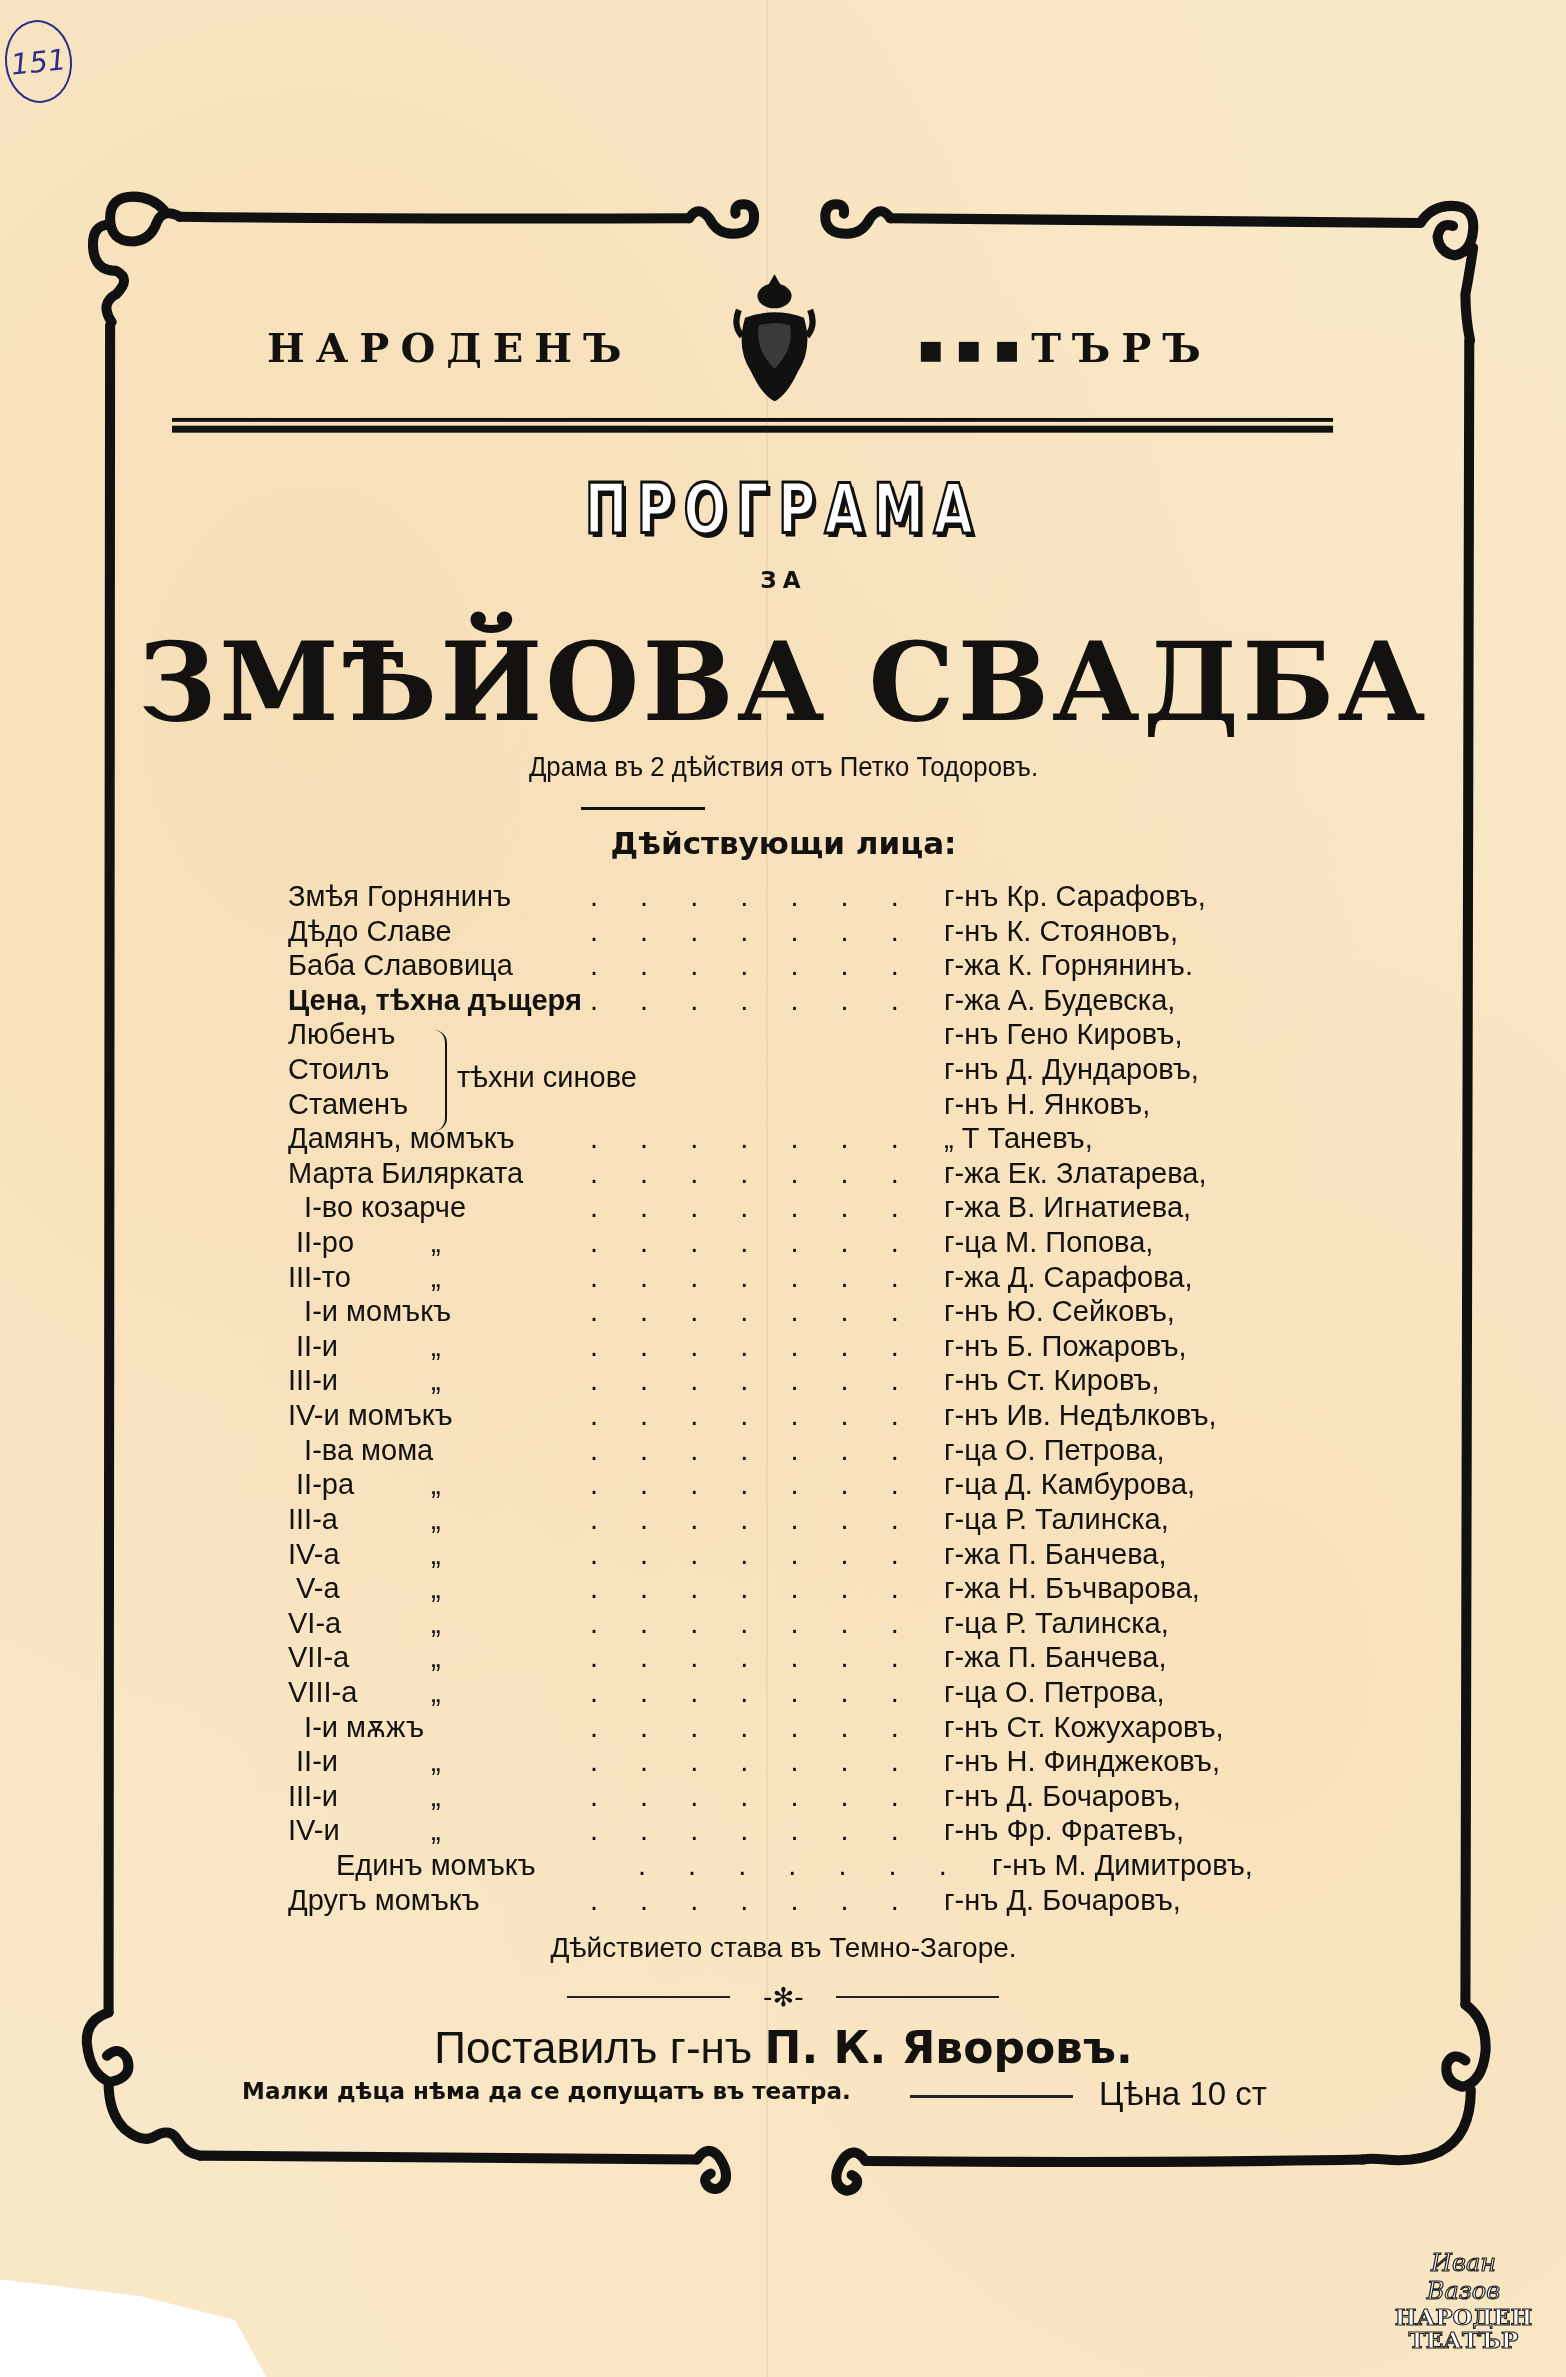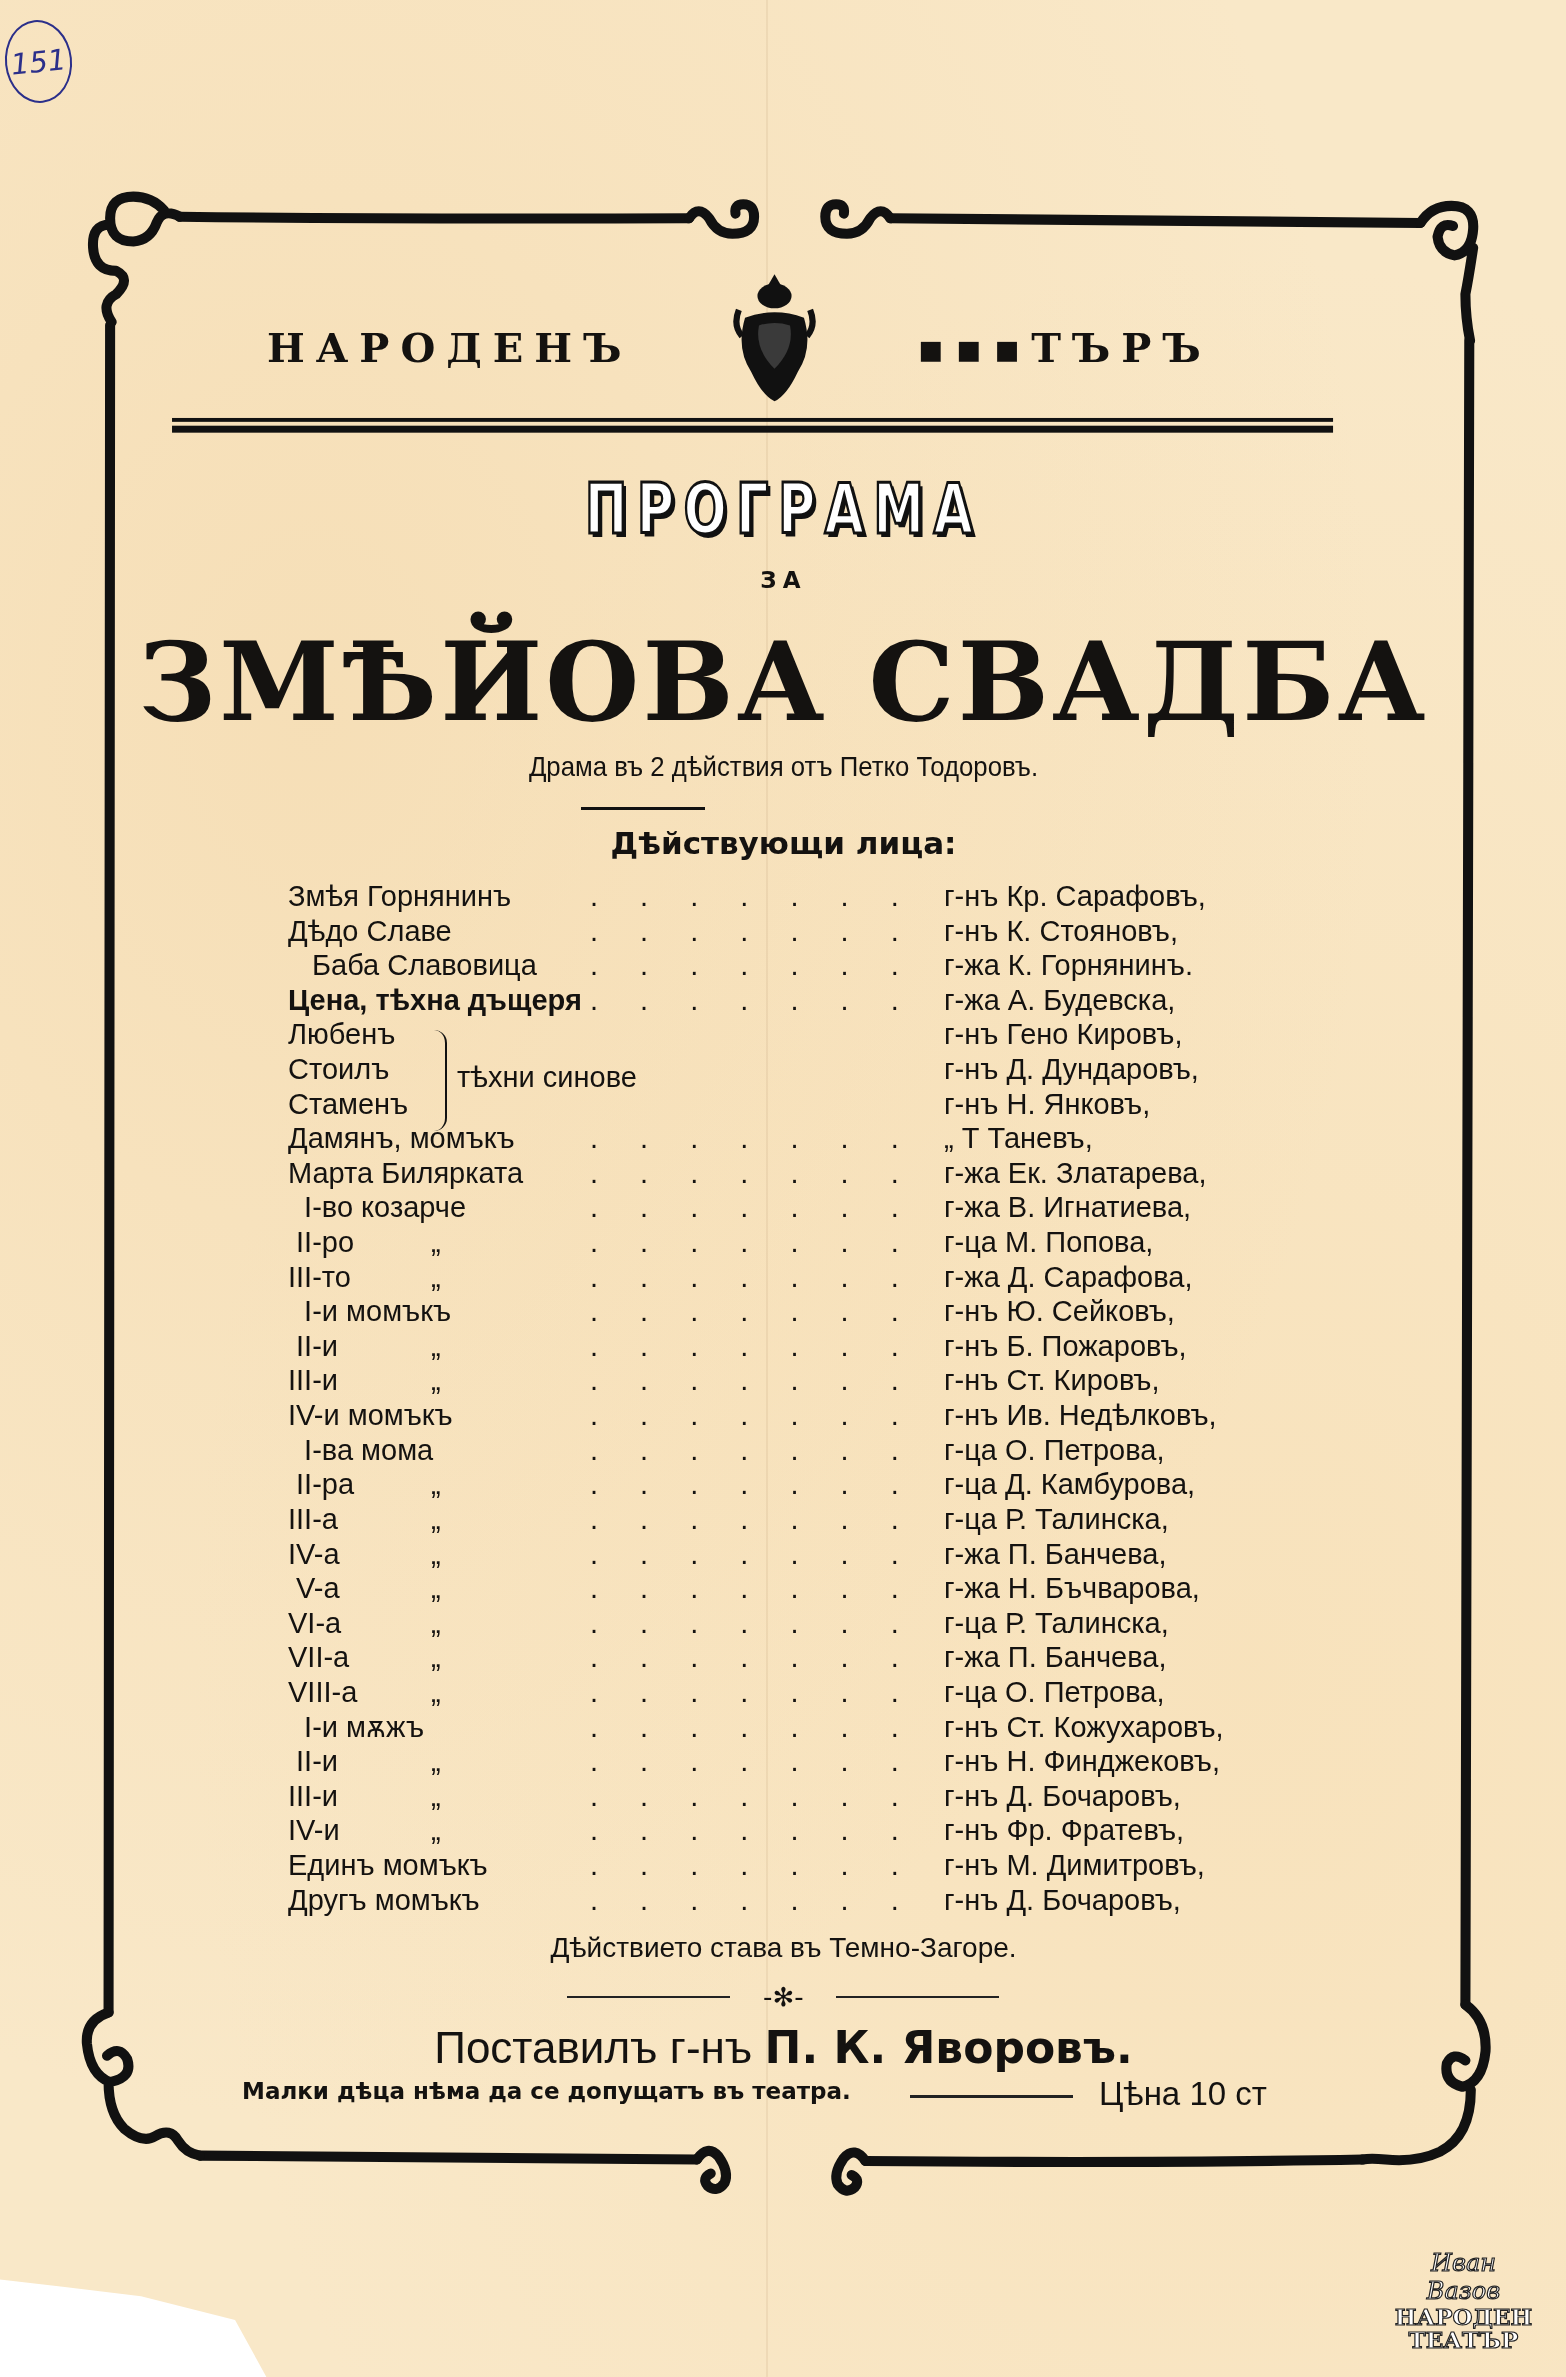--- a/index.html
+++ b/index.html
@@ -181,21 +181,21 @@
       <span class="role" style="white-space: pre;">Змѣя Горнянинъ</span>
       <span class="dots">. . . . . . . . . .</span>
       <span class="actor">г-нъ Кр. Сарафовъ,</span>
     </div>
     <div class="row" style="top: 35px;">
       <span class="role" style="white-space: pre;">Дѣдо Славе</span>
       <span class="dots">. . . . . . . . . .</span>
       <span class="actor">г-нъ К. Стояновъ,</span>
     </div>
     <div class="row" style="top: 69px;">
-      <span class="role" style="white-space: pre; margin-left: 24px;">Баба Славовица</span>
+      <span class="role" style="white-space: pre;">Баба Славовица</span>
       <span class="dots">. . . . . . . . . .</span>
       <span class="actor">г-жа К. Горнянинъ.</span>
     </div>
     <div class="row" style="top: 104px;">
       <span class="role" style="white-space: pre; font-weight: bold;">Цена, тѣхна дъщеря</span>
       <span class="dots">. . . . . . . . . .</span>
       <span class="actor">г-жа А. Будевска,</span>
     </div>
     <div class="row" style="top: 138px;">
       <span class="role" style="white-space: pre;">Любенъ</span>
@@ -321,21 +321,21 @@
       <span class="ditto">„</span>
       <span class="dots">. . . . . . . . . .</span>
       <span class="actor">г-нъ Д. Бочаровъ,</span>
     </div>
     <div class="row" style="top: 934px;">
       <span class="role" style="white-space: pre;">IV-и</span>
       <span class="ditto">„</span>
       <span class="dots">. . . . . . . . . .</span>
       <span class="actor">г-нъ Фр. Фратевъ,</span>
     </div>
-    <div class="row" style="top: 969px;">
+    <div class="row" style="top: 969px; margin-left: 48px;">
       <span class="role" style="white-space: pre;">Единъ момъкъ</span>
       <span class="dots">. . . . . . . . . .</span>
       <span class="actor">г-нъ М. Димитровъ,</span>
     </div>
     <div class="row" style="top: 1004px;">
       <span class="role" style="white-space: pre;">Другъ момъкъ</span>
       <span class="dots">. . . . . . . . . .</span>
       <span class="actor">г-нъ Д. Бочаровъ,</span>
     </div>
   </div>

